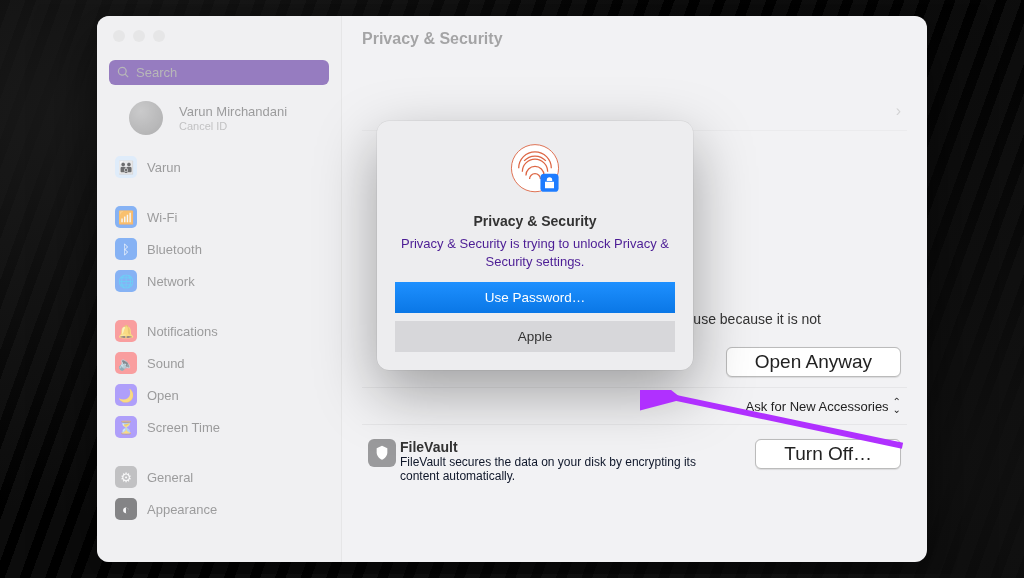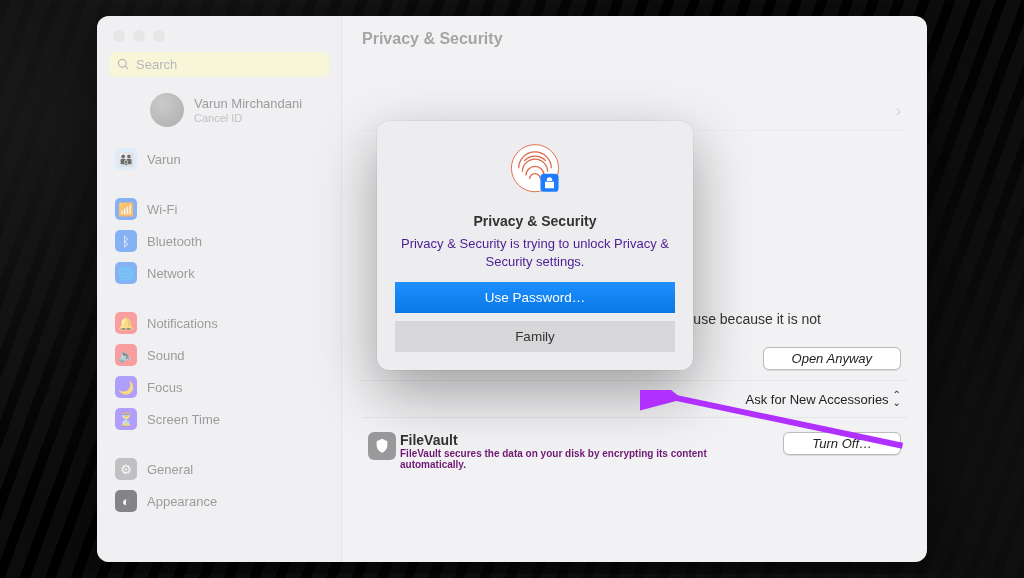--- a/index.html
+++ b/index.html
@@ -5,41 +5,41 @@
   html,body{margin:0;padding:0;width:1024px;height:578px;overflow:hidden;font-family:-apple-system,Helvetica,Arial,sans-serif;}
   body{background:#0a0a0a;display:flex;align-items:center;justify-content:center;border:4px solid #7a00ff;box-sizing:border-box;}
   .bgfx{position:absolute;inset:0;background:
     radial-gradient(600px 400px at 10% 20%,#1a1a1a,transparent),
     radial-gradient(700px 500px at 90% 80%,#111,transparent),
     repeating-linear-gradient(110deg,#000 0 10px,#0c0c0c 10px 24px);}
   .window{position:relative;width:830px;height:546px;border-radius:12px;background:#f2f2f4;box-shadow:0 20px 60px rgba(0,0,0,.6);overflow:hidden;display:flex;}
   .sidebar{width:244px;background:#efeff1;border-right:1px solid #ddd;display:flex;flex-direction:column;}
   .traffic{display:flex;gap:8px;padding:14px 16px 8px;}
   .dot{width:12px;height:12px;border-radius:50%;background:#ddd;}
-  .search{margin:2px 12px 10px;background:#fef9c3;border-radius:6px;display:flex;align-items:center;padding:5px 8px;color:#888;font-size:13px;}
+  .search{margin:10px 12px 10px;background:#4c1d95;border-radius:6px;display:flex;align-items:center;padding:5px 8px;color:#888;font-size:13px;}
   .search svg{width:13px;height:13px;margin-right:6px;fill:#888;}
-  .user{display:flex;align-items:center;gap:10px;padding:6px 21px 12px;margin-left:32px;}
+  .user{display:flex;align-items:center;gap:16px;padding:6px 32px 12px;}
   .avatar{width:34px;height:34px;border-radius:50%;background:radial-gradient(circle at 35% 30%,#aaa,#777);}
   .uname{font-size:13px;color:#555;font-weight:500;line-height:1.2;}
   .usub{font-size:11px;color:#9a9a9a;}
   .section{padding:4px 12px;}
   .item{display:flex;align-items:center;gap:10px;padding:5px 6px;border-radius:6px;font-size:13px;color:#555;}
   .icn{width:22px;height:22px;border-radius:5px;display:flex;align-items:center;justify-content:center;color:#fff;font-size:13px;flex:0 0 22px;}
   .sep{height:10px;}
   .main{flex:1;display:flex;flex-direction:column;}
   .mainhead{padding:14px 20px 10px;font-size:16px;font-weight:600;color:#666;}
   .content{flex:1;padding:0 20px 20px;color:#444;font-size:13px;}
   .row{display:flex;align-items:center;justify-content:space-between;padding:10px 6px;border-bottom:1px solid #e6e6e8;}
   .row.nb{border-bottom:none;}
   .chev{color:#bbb;font-size:16px;}
-  .pill{background:#fff;border:.5px solid #bbb;border-radius:6px;padding:3px 28px;font-size:13px;color:#222;box-shadow:0 .5px 1px rgba(0,0,0,.1);font-style:italic;}
+  .pill{background:#fff;border:.5px solid #bbb;border-radius:6px;padding:3px 28px;font-size:19px;color:#222;box-shadow:0 .5px 1px rgba(0,0,0,.1);}
   .sel{font-size:13px;color:#222;display:flex;align-items:center;gap:4px;}
   .fvico{width:28px;height:28px;border-radius:6px;background:#9a9a9c;display:flex;align-items:center;justify-content:center;color:#fff;}
   .fvtitle{font-weight:600;color:#333;font-size:14px;}
-  .fvsub{font-size:10px;color:#701a75;max-width:330px;font-weight:bold;}
+  .fvsub{font-size:12px;color:#0f172a;max-width:330px;}
   .sidebar, .main{filter:none;}
   .faded{opacity:.55;pointer-events:none;}
 
   .modal{position:absolute;left:280px;top:105px;width:280px;background:#ededef;border-radius:12px;box-shadow:0 22px 60px rgba(0,0,0,.35),0 0 0 .5px rgba(0,0,0,.08);padding:20px 18px 18px;text-align:center;color:#333;}
   .tid{width:58px;height:58px;margin:0 auto 14px;position:relative;}
   .tid svg{width:58px;height:58px;}
   .mtitle{font-weight:700;font-size:14px;margin-bottom:6px;}
   .mbody{font-size:13px;color:#4c1d95;line-height:1.35;margin:0 4px 12px;}
   .btn{display:block;width:100%;border:none;border-radius:0;padding:8px 0;font-size:13.5px;margin-top:8px;cursor:pointer;}
   .btn.primary{background:linear-gradient(#1e90ff,#0a77e6);color:#fff;}
@@ -99,21 +99,21 @@
       <div class="item">
           <div class="icn" style="background:#ff5b5b">🔔</div>
           <span>Notifications</span>
         </div>
       <div class="item">
           <div class="icn" style="background:#ff5b5b">🔈</div>
           <span>Sound</span>
         </div>
       <div class="item">
           <div class="icn" style="background:#7a5cff">🌙</div>
-          <span>Focus</span>
+          <span>Open</span>
         </div>
       <div class="item">
           <div class="icn" style="background:#7a5cff">⏳</div>
           <span>Screen Time</span>
         </div>
     </div>
     <div class="sep"></div>
     <div class="section">
       <div class="item">
           <div class="icn" style="background:#9a9a9c">⚙</div>
@@ -176,21 +176,21 @@
           <path d="M26 42a6 6 0 0112 0"></path>
           <path d="M20 22a16 16 0 0124 0"></path>
         </g>
         <rect x="38" y="36" width="20" height="20" rx="4" fill="#1e7cff"></rect>
         <path d="M48 40a3 3 0 013 3v1h-6v-1a3 3 0 013-3zm-5 5h10v7h-10z" fill="#fff"></path>
       </svg>
     </div>
     <div class="mtitle">Privacy &amp; Security</div>
     <div class="mbody">Privacy &amp; Security is trying to unlock Privacy &amp; Security settings.</div>
     <button class="btn primary">Use Password…</button>
-    <button class="btn secondary">Family</button>
+    <button class="btn secondary">Apple</button>
   </div>
 
 </div>
 
 <svg class="arrow" viewBox="0 0 290 70">
   <defs>
       <marker id="ah" markerWidth="12" markerHeight="12" refX="2" refY="6" orient="auto">
         <path d="M12 0L0 6l12 6 -3-6z" fill="#b030ff"></path>
       </marker>
     </defs>

